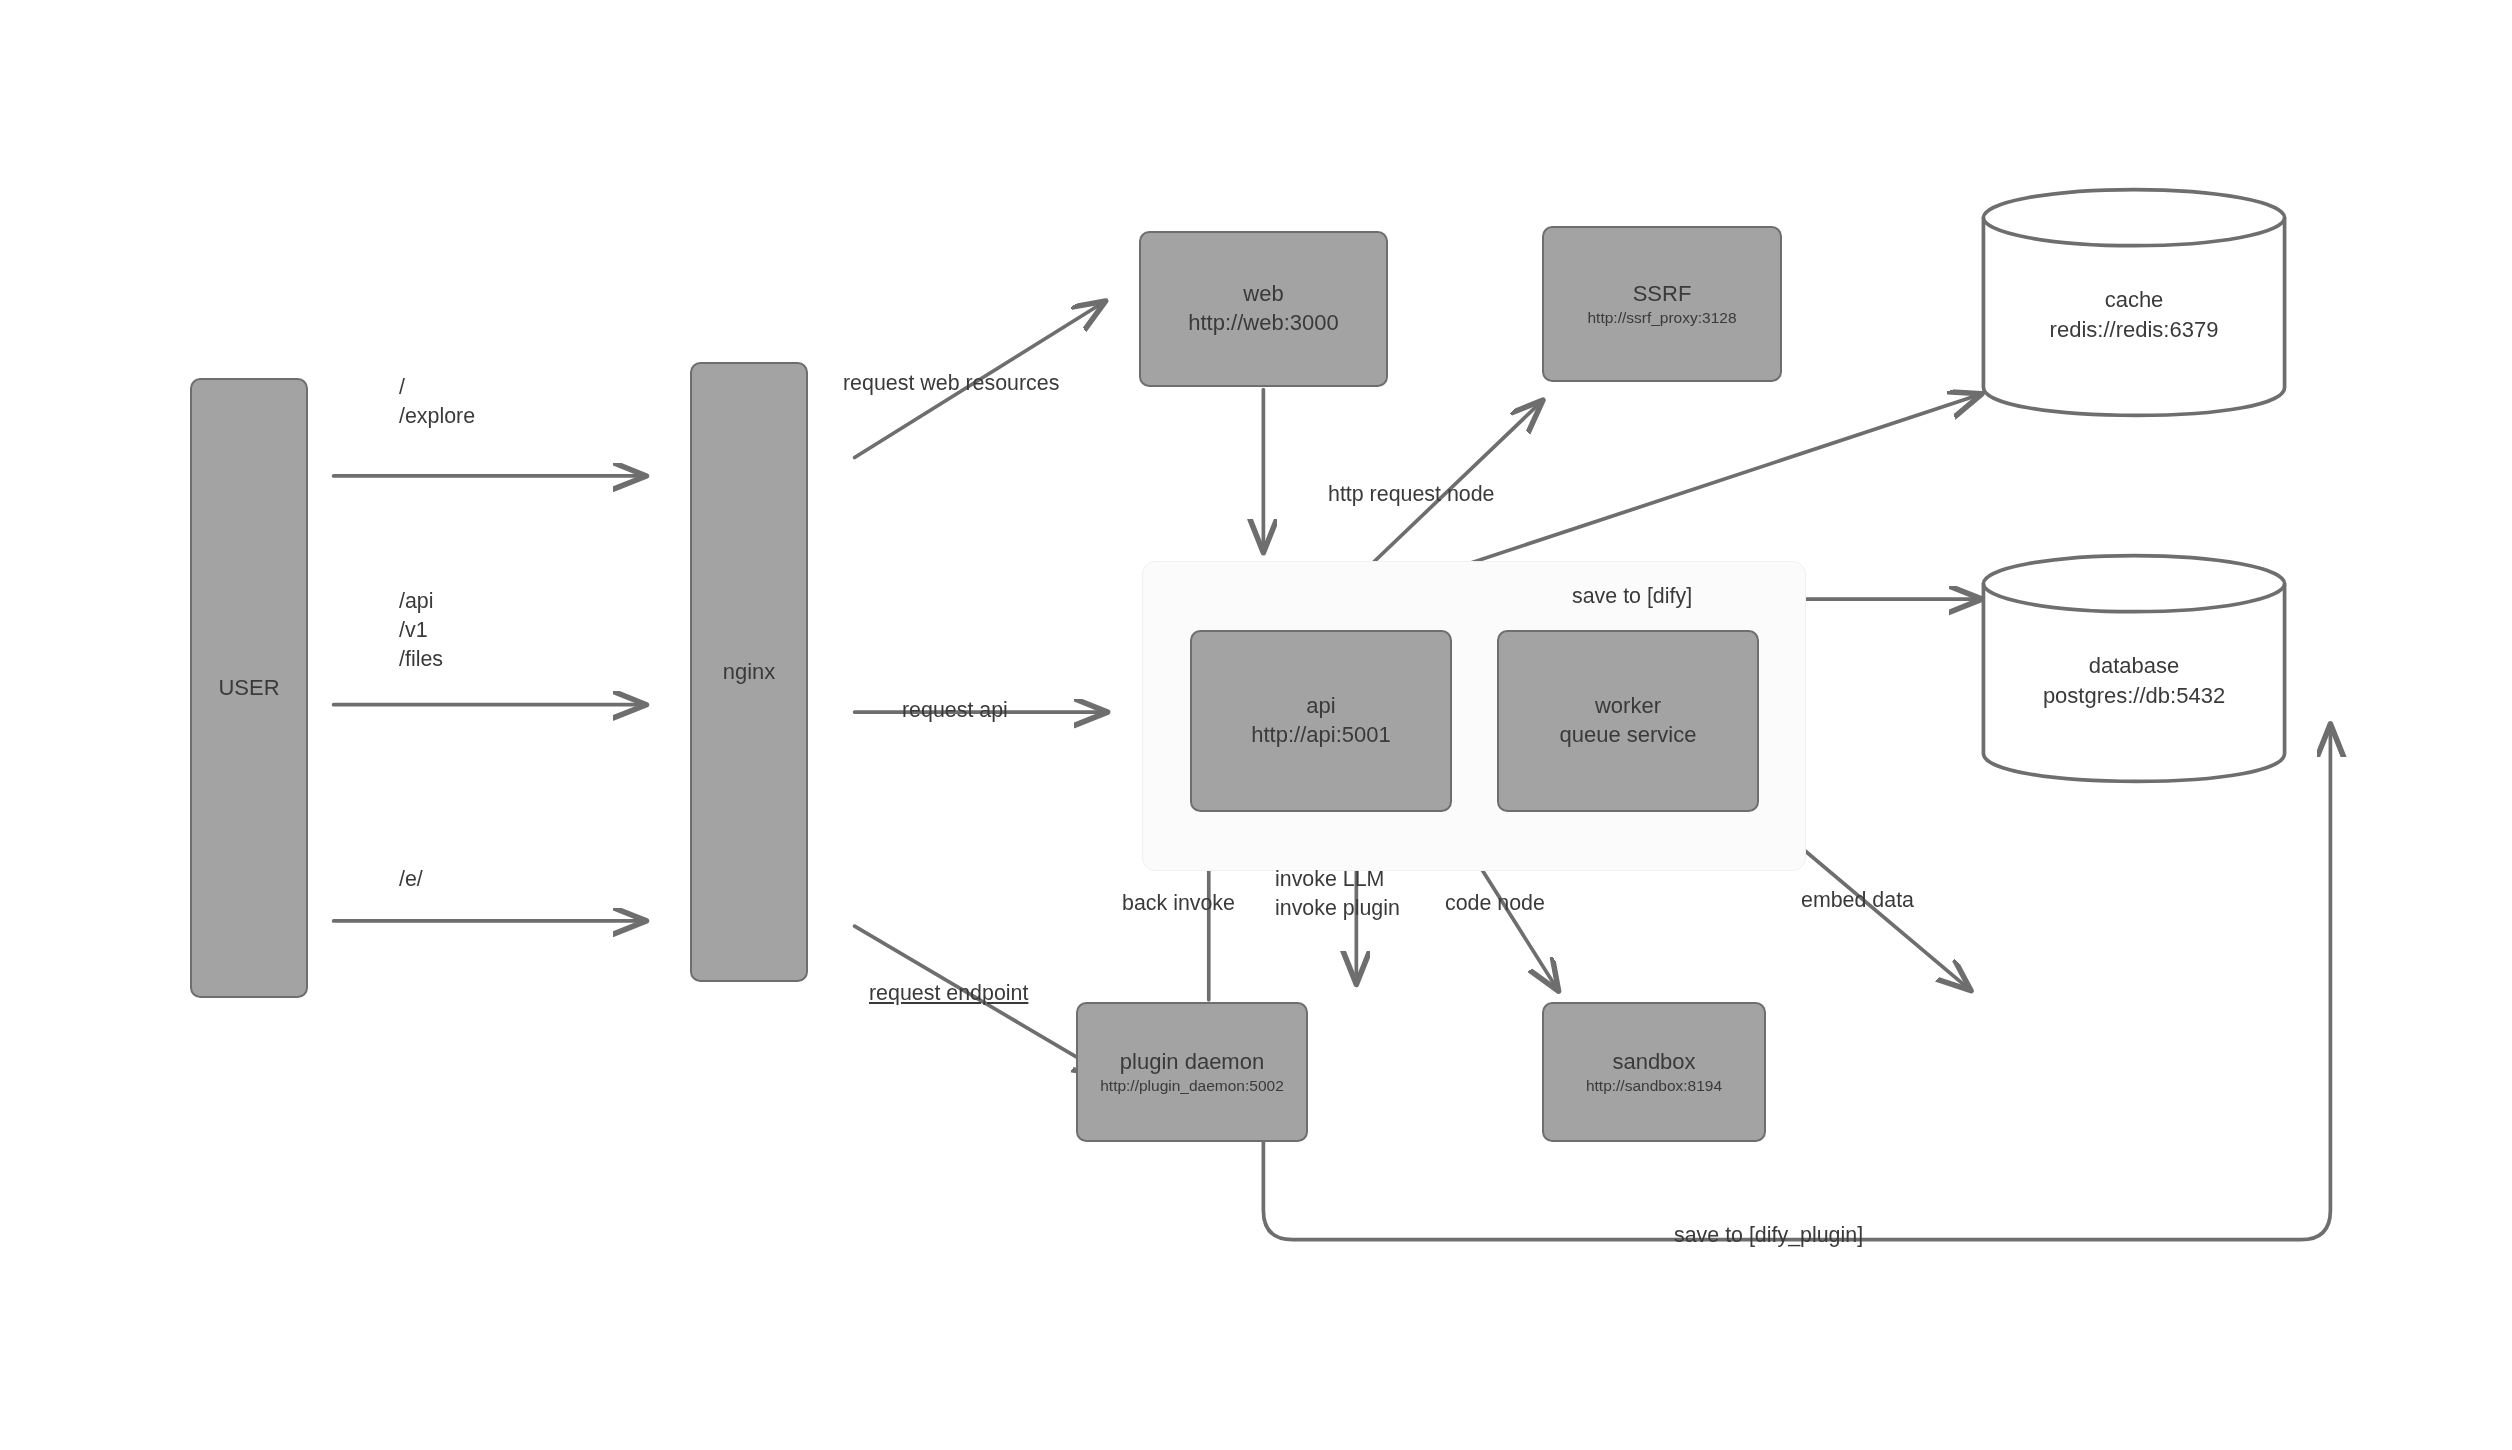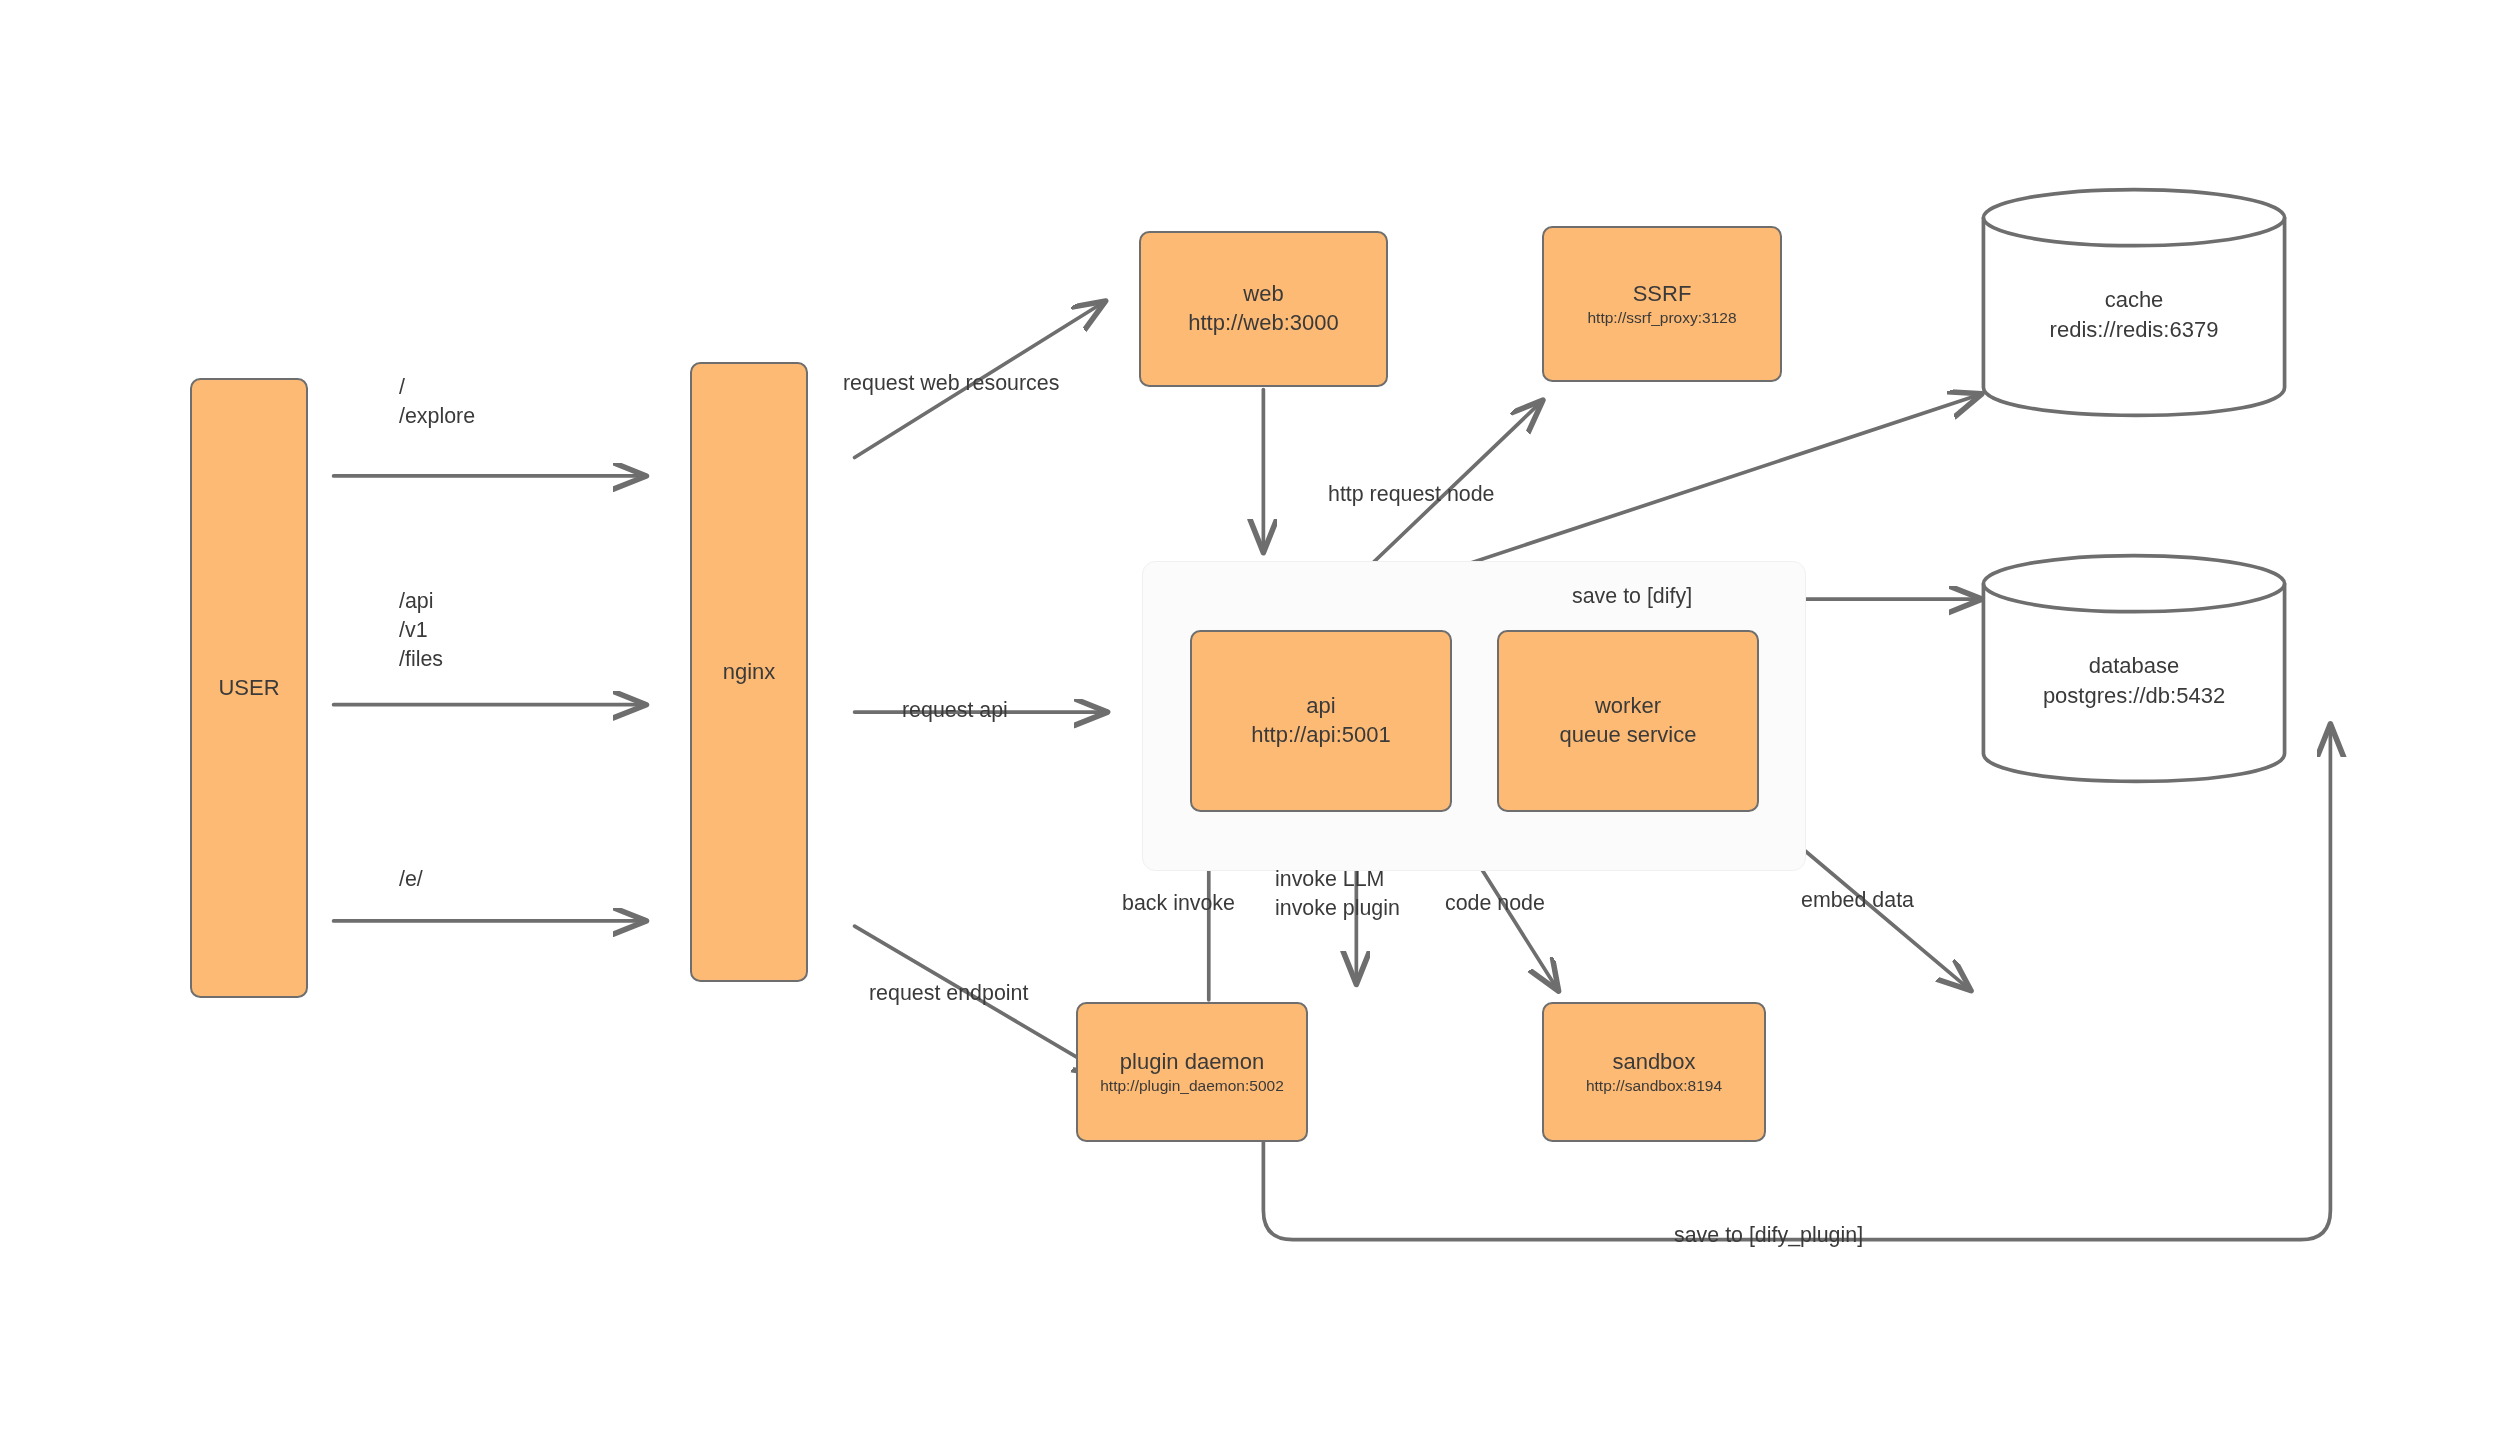--- a/index.html
+++ b/index.html
@@ -29,21 +29,21 @@
   .node {
     position: absolute;
     box-sizing: border-box;
     display: flex;
     flex-direction: column;
     align-items: center;
     justify-content: center;
     text-align: left;
     border: 2.2px solid #6e6e6e;
     border-radius: 10.3px;
-    background: #fdba74;
+    background: #a3a3a3;
     color: #3a3a3a;
   }
   .node .title {
     font-size: 22px;
     line-height: 1.3;
   }
   .node .sub {
     font-size: 22px;
     line-height: 1.3;
   }
@@ -189,21 +189,21 @@
 
   <div class="label" style="left:399px; top:373px;">/
 /explore</div>
   <div class="label" style="left:399px; top:587px;">/api
 /v1
 /files</div>
   <div class="label" style="left:399px; top:865px;">/e/</div>
 
   <div class="label" style="left:843px; top:369px;">request web resources</div>
   <div class="label" style="left:902px; top:696px;">request api</div>
-  <div class="label" style="left:869px; top:979px;">request endpoint</div>
+  <div class="label" style="left:869px; top:979px;text-decoration:underline;">request endpoint</div>
 
   <div class="label" style="left:1328px; top:480px;">http request node</div>
   <div class="label" style="left:1572px; top:582px;">save to [dify]</div>
 
   <div class="label" style="left:1122px; top:889px;">back invoke</div>
   <div class="label" style="left:1275px; top:865px;">invoke LLM
 invoke plugin</div>
   <div class="label" style="left:1445px; top:889px;">code node</div>
   <div class="label" style="left:1801px; top:886px;">embed data</div>
 

